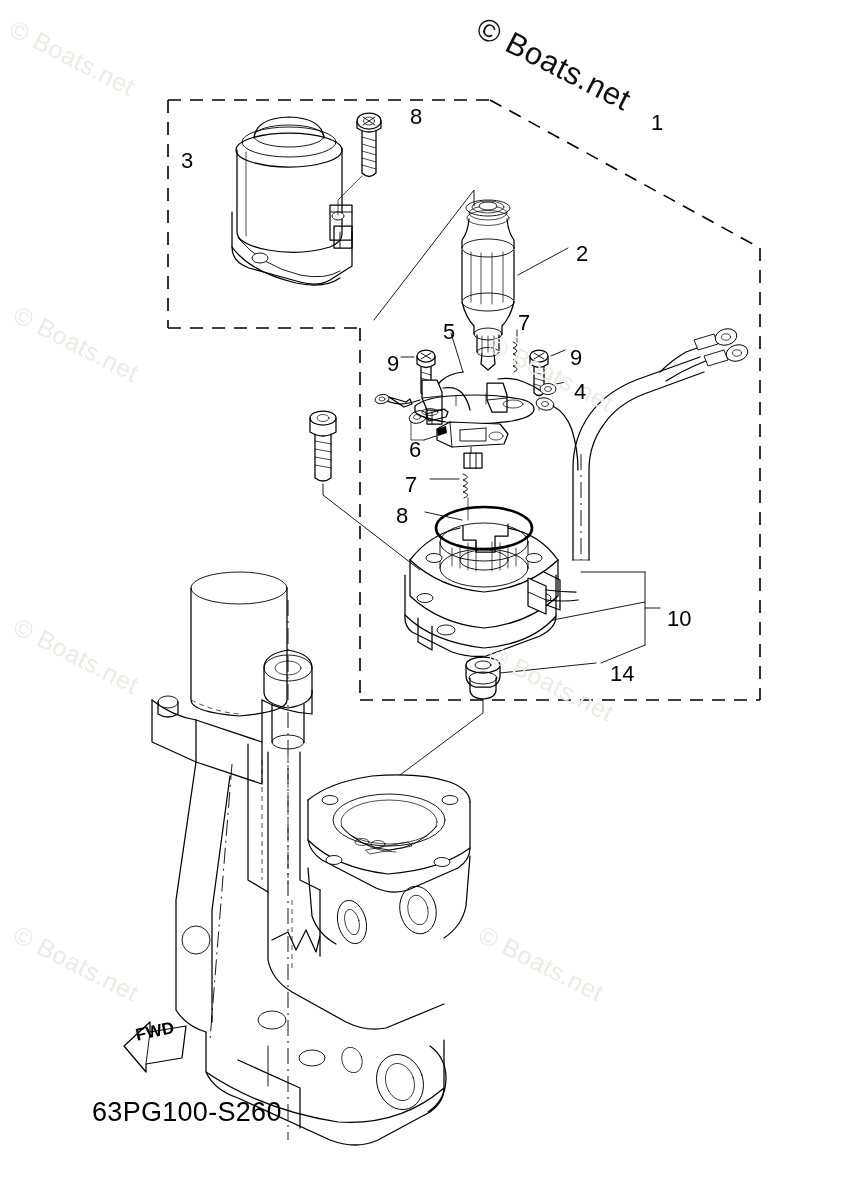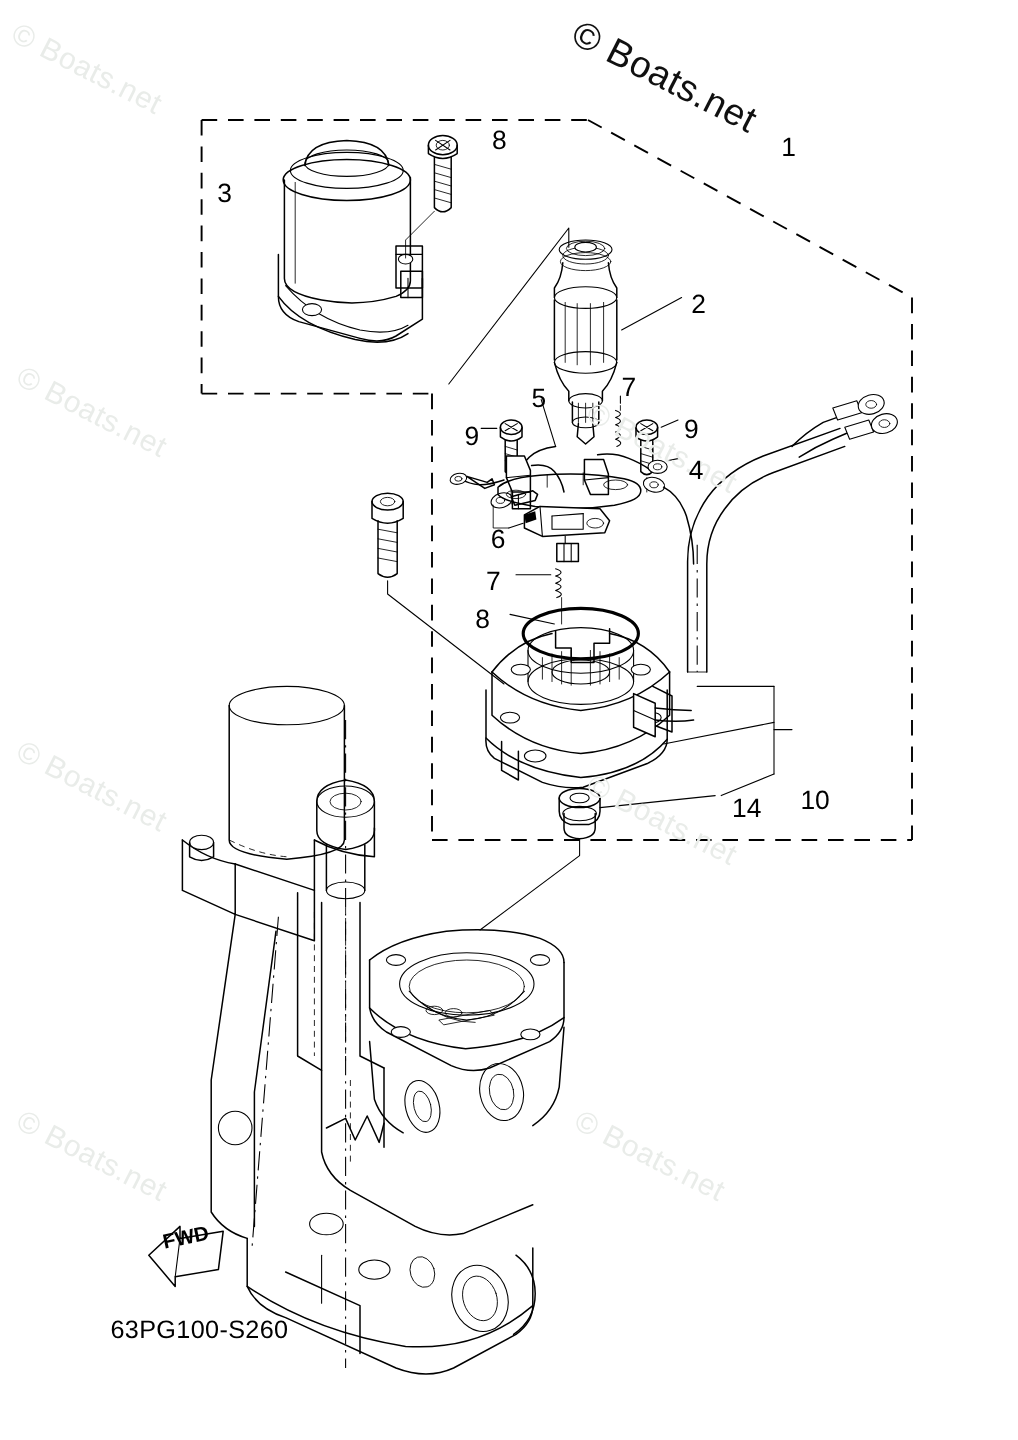--- a/index.html
+++ b/index.html
@@ -35,21 +35,21 @@
     font-family:"Liberation Sans", sans-serif;
     font-size:22px;
     font-weight:400;
     color:#000;
     line-height:1;
     white-space:nowrap;
   }
   #diagram-code{
     position:absolute;
     left:92px;top:1097px;
-    font-size:21px;
+    font-size:27px;
     letter-spacing:0.3px;
     color:#000;
     white-space:nowrap;
   }
   #fwd-label{
     position:absolute;
     left:134px;top:1026px;
     font-size:17px;font-weight:bold;color:#000;
     transform:rotate(-12deg);
     transform-origin:left top;
@@ -440,21 +440,21 @@
       <div class="callout" style="left: 576px; top: 243px;">2</div>
       <div class="callout" style="left: 181px; top: 150px;">3</div>
       <div class="callout" style="left: 574px; top: 381px;">4</div>
       <div class="callout" style="left: 443px; top: 321px;">5</div>
       <div class="callout" style="left: 409px; top: 439px;">6</div>
       <div class="callout" style="left: 518px; top: 312px;">7</div>
       <div class="callout" style="left: 405px; top: 474px;">7</div>
       <div class="callout" style="left: 410px; top: 106px;">8</div>
       <div class="callout" style="left: 387px; top: 353px;">9</div>
       <div class="callout" style="left: 570px; top: 347px;">9</div>
-      <div class="callout" style="left: 667px; top: 608px; margin-top: 48px;">10</div>
+      <div class="callout" style="left: 667px; top: 608px;">10</div>
       <div class="callout" style="left: 610px; top: 663px;">14</div>
       <div class="callout" style="left: 396px; top: 505px;">8</div>
     </div>
 
   <div id="fwd-label">FWD</div>
 
   <div id="diagram-code">63PG100-S260</div>
 
 </div>
 

